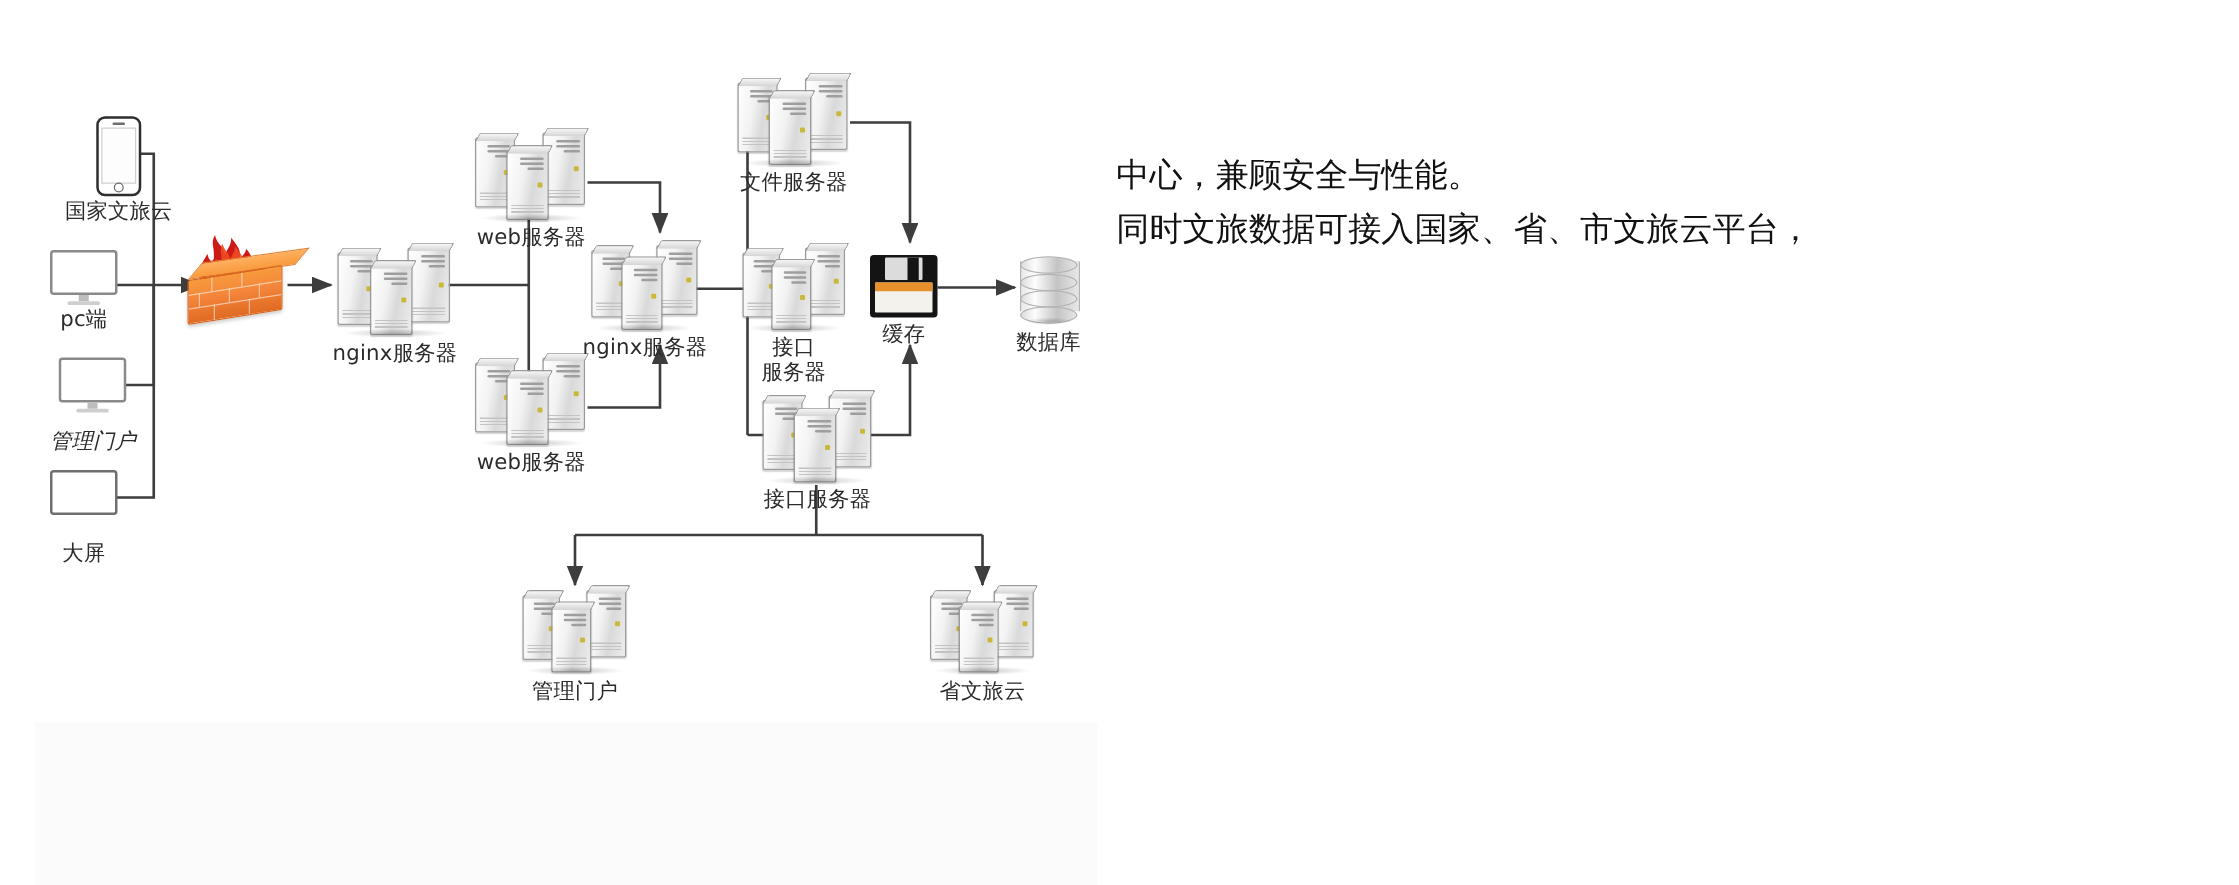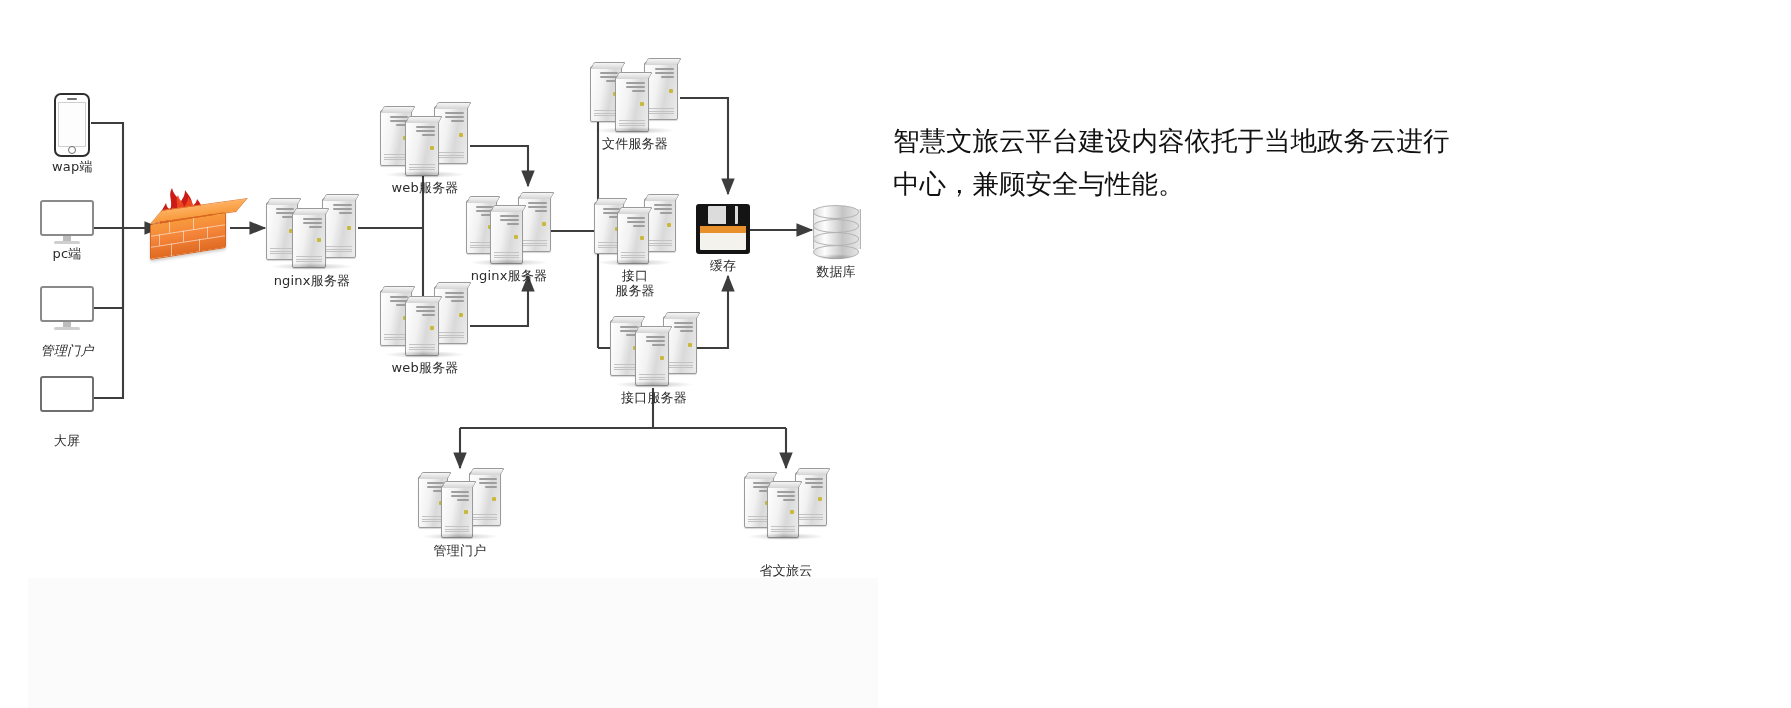--- a/index.html
+++ b/index.html
@@ -17,21 +17,21 @@
   }
   .diagram-panel .faint-bg{
     position:absolute;left:0;top:570px;width:850px;height:138px;
     background:#fbfbfb;
   }
   .svg-layer{position:absolute;left:0;top:0;width:850px;height:700px;}
 
   
   .node{position:absolute;display:flex;flex-direction:column;align-items:center;}
   .node .cap{
-    margin-top:3px;font-size:13px;color:#2b2b2b;line-height:1.15;
+    margin-top:3px;font-size:17px;color:#2b2b2b;line-height:1.15;
     text-align:right;white-space:nowrap;letter-spacing:.2px;
   }
 
   
   .srv{position:relative;}
   .tower{
     position:absolute;border:1px solid #9a9a9a;border-radius:2px;
     background:linear-gradient(100deg,#ffffff 0%,#f2f2f2 38%,#d9d9d9 62%,#ededed 100%);
     box-shadow:0 1px 1px rgba(0,0,0,.16);
   }
@@ -183,21 +183,21 @@
         <path d="M758,420 L758,460" marker-end="url(#ah)"></path>
       </g>
     </svg>
 
     <div class="node" style="left:24px;top:85px;">
       <div class="phone">
         <div class="spk"></div>
           <div class="screen"></div>
           <div class="home"></div>
       </div>
-      <div class="cap">wap端</div>
+      <div class="cap">国家文旅云</div>
     </div>
 
     <div class="node" style="left:12px;top:192px;">
       <div class="monitor">
         <div class="scr"></div>
           <div class="neck"></div>
           <div class="base"></div>
       </div>
       <div class="cap">pc端</div>
     </div>
@@ -504,21 +504,21 @@
             <div class="v2"></div>
             <div class="v3"></div>
             <div class="led"></div>
             <div class="grill"></div>
           </div>
         <div class="shadow"></div>
       </div>
       <div class="cap" style="margin-top:8px;">管理门户</div>
     </div>
 
-    <div class="node" style="left:716px;top:462px;gap:20px;">
+    <div class="node" style="left:716px;top:462px;">
       <div class="srv" style="width:84px;height:66px;">
         <div class="tower" style="left:0;top:6px;width:28px;height:50px;">
             <div class="top"></div>
             <div class="v1"></div>
             <div class="v2"></div>
             <div class="v3"></div>
             <div class="led"></div>
             <div class="grill"></div>
           </div>
         <div class="tower" style="left:51px;top:2px;width:30px;height:52px;">
@@ -537,17 +537,17 @@
             <div class="led"></div>
             <div class="grill"></div>
           </div>
         <div class="shadow"></div>
       </div>
       <div class="cap" style="margin-top:8px;">省文旅云</div>
     </div>
   </div>
 
   <div class="text-col">
-    <div class="body-line">智慧文旅云平台建设内容依托于当地政务云进行</div>
     <div class="body-line">中心，兼顾安全与性能。</div>
+    <div class="body-line">同时文旅数据可接入国家、省、市文旅云平台，</div>
   </div>
 
 </div>
 
 </body></html>

